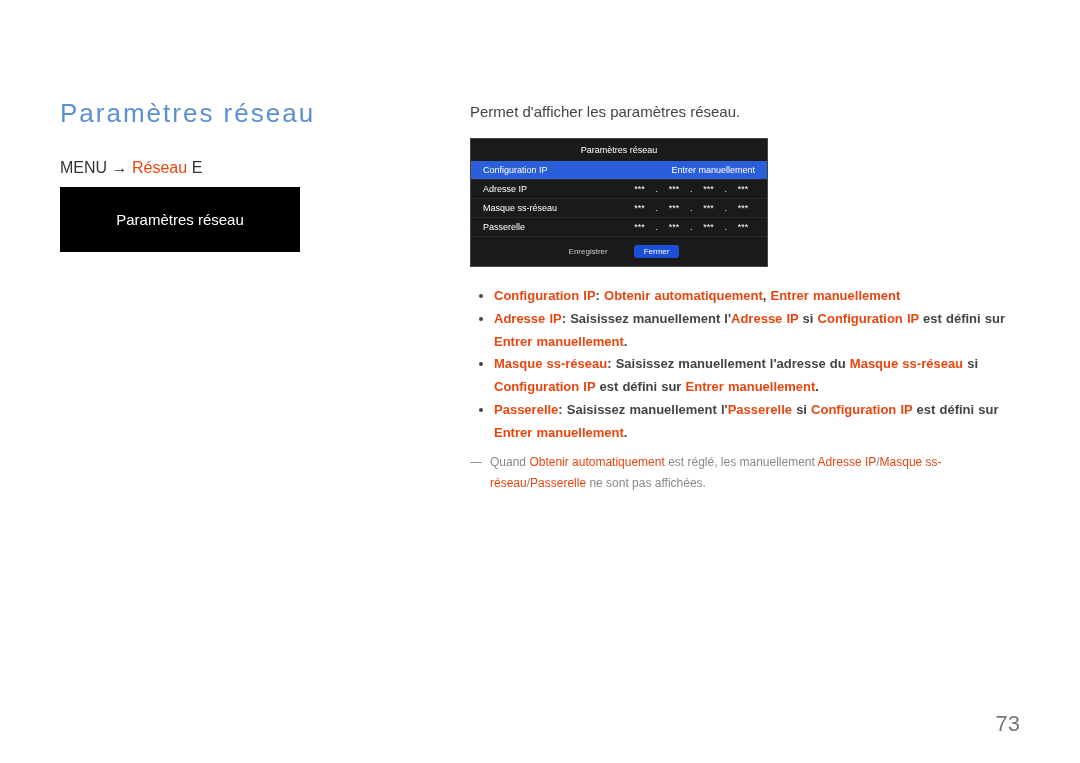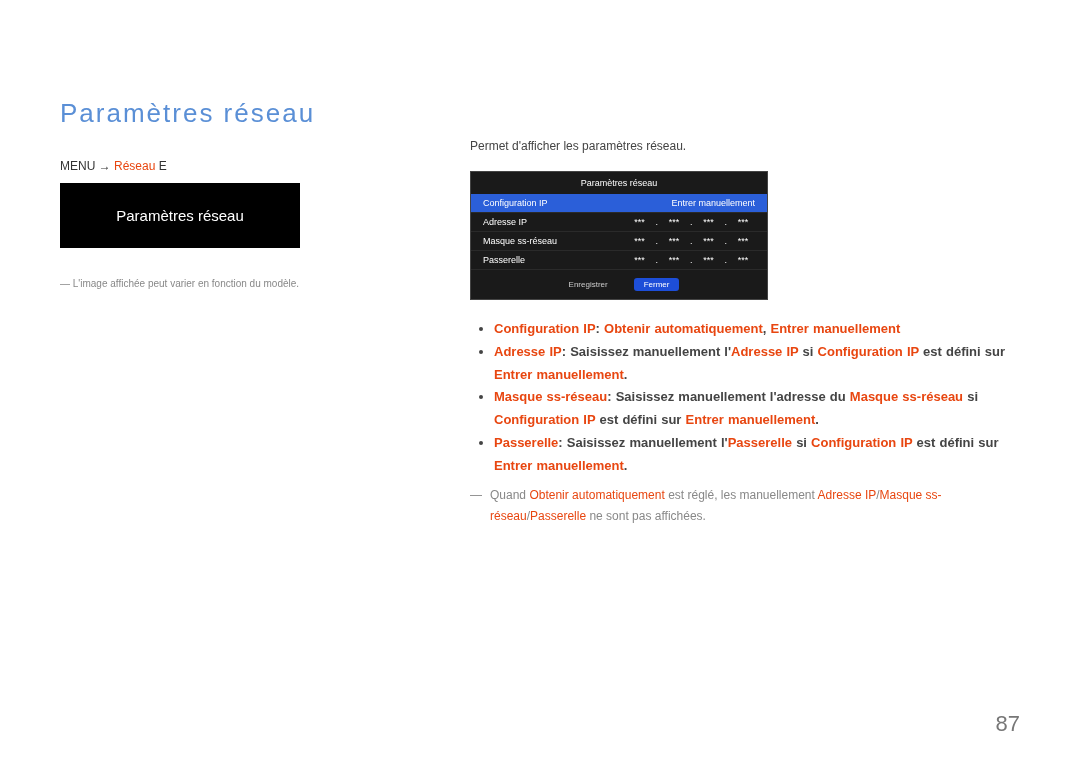--- a/index.html
+++ b/index.html
@@ -1,29 +1,29 @@
 <!DOCTYPE html>
 <html><head>
 <meta charset="utf-8">
 <style>
   * { margin: 0; padding: 0; box-sizing: border-box; }
   body { width: 1080px; height: 763px; background: #fff; font-family: Arial, sans-serif; font-size: 13px; color: #333; position: relative; }
   .page { position: relative; width: 100%; height: 100%; padding: 55px 28px 0 60px; }
 
   .left-col { position: absolute; left: 60px; top: 98px; width: 340px; }
   .sec-title { color: #5a8fd6; font-size: 26px; letter-spacing: 2px; font-weight: 400; margin-bottom: 30px; }
-  .nav-row { font-size: 12px; color: #333; margin-bottom: 10px; }
+  .nav-row { font-size: 16px; color: #333; margin-bottom: 10px; }
   .nav-row .red { color: #e84610; font-weight: 400; }
   .black-box { background: #000; width: 240px; height: 65px; display: flex; align-items: center; justify-content: center; margin-top: 6px; }
   .black-box span { color: #fff; font-size: 15px; }
   .img-note { color: #888; font-size: 10px; margin-top: 30px; }
   .img-note::before { content: "— "; }
 
   .right-col { position: absolute; left: 470px; top: 103px; width: 560px; }
-  .lead { color: #444; font-size: 12px; margin-bottom: 18px; margin-top: 36px; }
+  .lead { color: #444; font-size: 15px; margin-bottom: 18px; }
 
   .panel { width: 298px; background: #1a1a1a; border: 1px solid #444; font-size: 9px; color: #ddd; margin-bottom: 18px; }
   .panel-title { text-align: center; padding: 6px 0; color: #fff; }
   .panel-row { display: flex; justify-content: space-between; align-items: center; padding: 4px 12px; border-bottom: 1px solid #2a2a2a; }
   .panel-row.highlight { background: #2b5fd9; }
   .panel-row .lbl { color: #fff; font-size: 9px; }
   .panel-row .val { color: #fff; font-size: 9px; text-align: right; }
   .octets { display: flex; gap: 4px; }
   .octets span { display:inline-block; width: 24px; text-align:center; }
   .panel-actions { display: flex; justify-content: center; gap: 16px; padding: 8px 0; }
@@ -49,21 +49,20 @@
     <h1 class="sec-title">Paramètres réseau</h1>
     <div class="nav-row">
       <span>MENU</span>
       <span> → </span>
       <span class="red">Réseau</span>
       <span> E</span>
     </div>
     <div class="black-box">
       <span>Paramètres réseau</span>
     </div>
-    <div class="img-note">L'image affichée peut varier en fonction du modèle.</div>
   </div>
 
   <div class="right-col">
     <p class="lead">Permet d'afficher les paramètres réseau.</p>
 
     <div class="panel">
       <div class="panel-title">Paramètres réseau</div>
       <div class="panel-row highlight">
         <span class="lbl">Configuration IP</span>
         <span class="val">Entrer manuellement</span>
@@ -117,14 +116,14 @@
     </ul>
 
     <div class="note-block">
       <span class="dash">―</span>
       <span>
         <span>Quand </span><span class="red">Obtenir automatiquement</span><span> est réglé, les manuellement </span><span class="red">Adresse IP</span><span>/</span><span class="red">Masque ss-réseau</span><span>/</span><span class="red">Passerelle</span><span> ne sont pas affichées.</span>
       </span>
     </div>
   </div>
 
-  <div class="page-num">87</div>
+  <div class="page-num">73</div>
 </div>
 
 </body></html>

